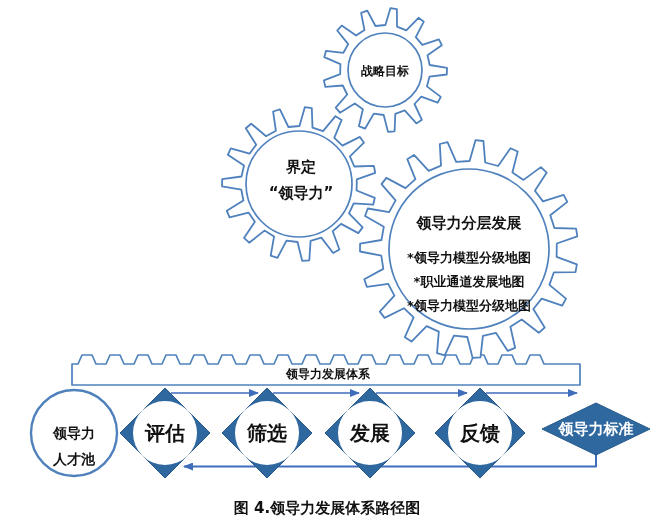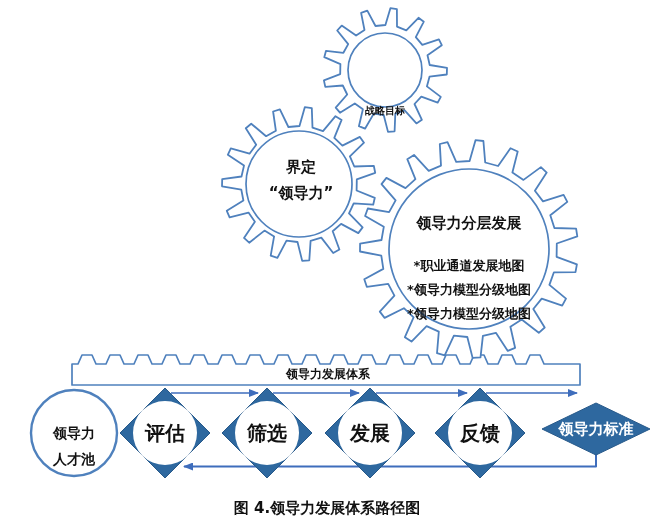--- a/index.html
+++ b/index.html
@@ -22,25 +22,25 @@
   .inner{fill:none;stroke:var(--gear-stroke);stroke-width:1.7;}
   .rackshape{fill:#ffffff;stroke:var(--gear-stroke);stroke-width:1.7;stroke-linejoin:round;}
   .arrow{stroke:var(--arrow);stroke-width:1.6;fill:none;}
   .ret{stroke:var(--arrow);stroke-width:2;fill:none;stroke-linejoin:round;}
   .pool{fill:#ffffff;stroke:var(--gear-stroke);stroke-width:2.4;}
   .diamond{fill:var(--diamond-fill);stroke:var(--diamond-stroke);stroke-width:1;}
   .stepcircle{fill:#ffffff;}
   #arr path{fill:var(--arrow);}
   .lbl{position:absolute;transform:translate(-50%,-50%);text-align:center;
        white-space:nowrap;font-weight:bold;line-height:1.2;}
-  .gear-small-label{left:385px;top:71px;font-size:10px;margin-top:40px;}
+  .gear-small-label{left:385px;top:71px;font-size:12px;}
   .gear-medium-label{left:301px;top:180px;font-size:15px;line-height:26px;}
   .gear-large-label{position:absolute;left:469px;top:212px;transform:translateX(-50%);
        text-align:center;white-space:nowrap;}
-  .gear-large-title{font-size:15px;font-weight:bold;line-height:22px;margin-bottom:20px;}
+  .gear-large-title{font-size:15px;font-weight:bold;line-height:22px;margin-bottom:12px;}
   .gear-large-item{font-size:13px;font-weight:600;line-height:24px;}
   .rack-label{left:328px;top:374px;font-size:12px;}
   .pool-label{left:74px;top:446px;font-size:14px;line-height:26px;}
   .step-label{top:433px;font-size:20px;}
   .end-label{left:596px;top:429px;font-size:15px;color:var(--end-text);}
   .caption{left:327px;top:508px;font-size:15px;}
 </style>
 </head>
 <body>
 
@@ -95,22 +95,22 @@
 
   <div class="lbl gear-small-label">战略目标</div>
 
   <div class="lbl gear-medium-label">
     <div>界定</div>
     <div>“领导力”</div>
   </div>
 
   <div class="gear-large-label">
     <div class="gear-large-title">领导力分层发展</div>
+    <div class="gear-large-item">*领导力模型分级地图</div>
     <div class="gear-large-item">*职业通道发展地图</div>
-    <div class="gear-large-item">*领导力模型分级地图</div>
     <div class="gear-large-item">*领导力模型分级地图</div>
   </div>
 
   <div class="lbl rack-label">领导力发展体系</div>
 
   <div class="lbl pool-label">
     <div>领导力</div>
     <div>人才池</div>
   </div>
 

